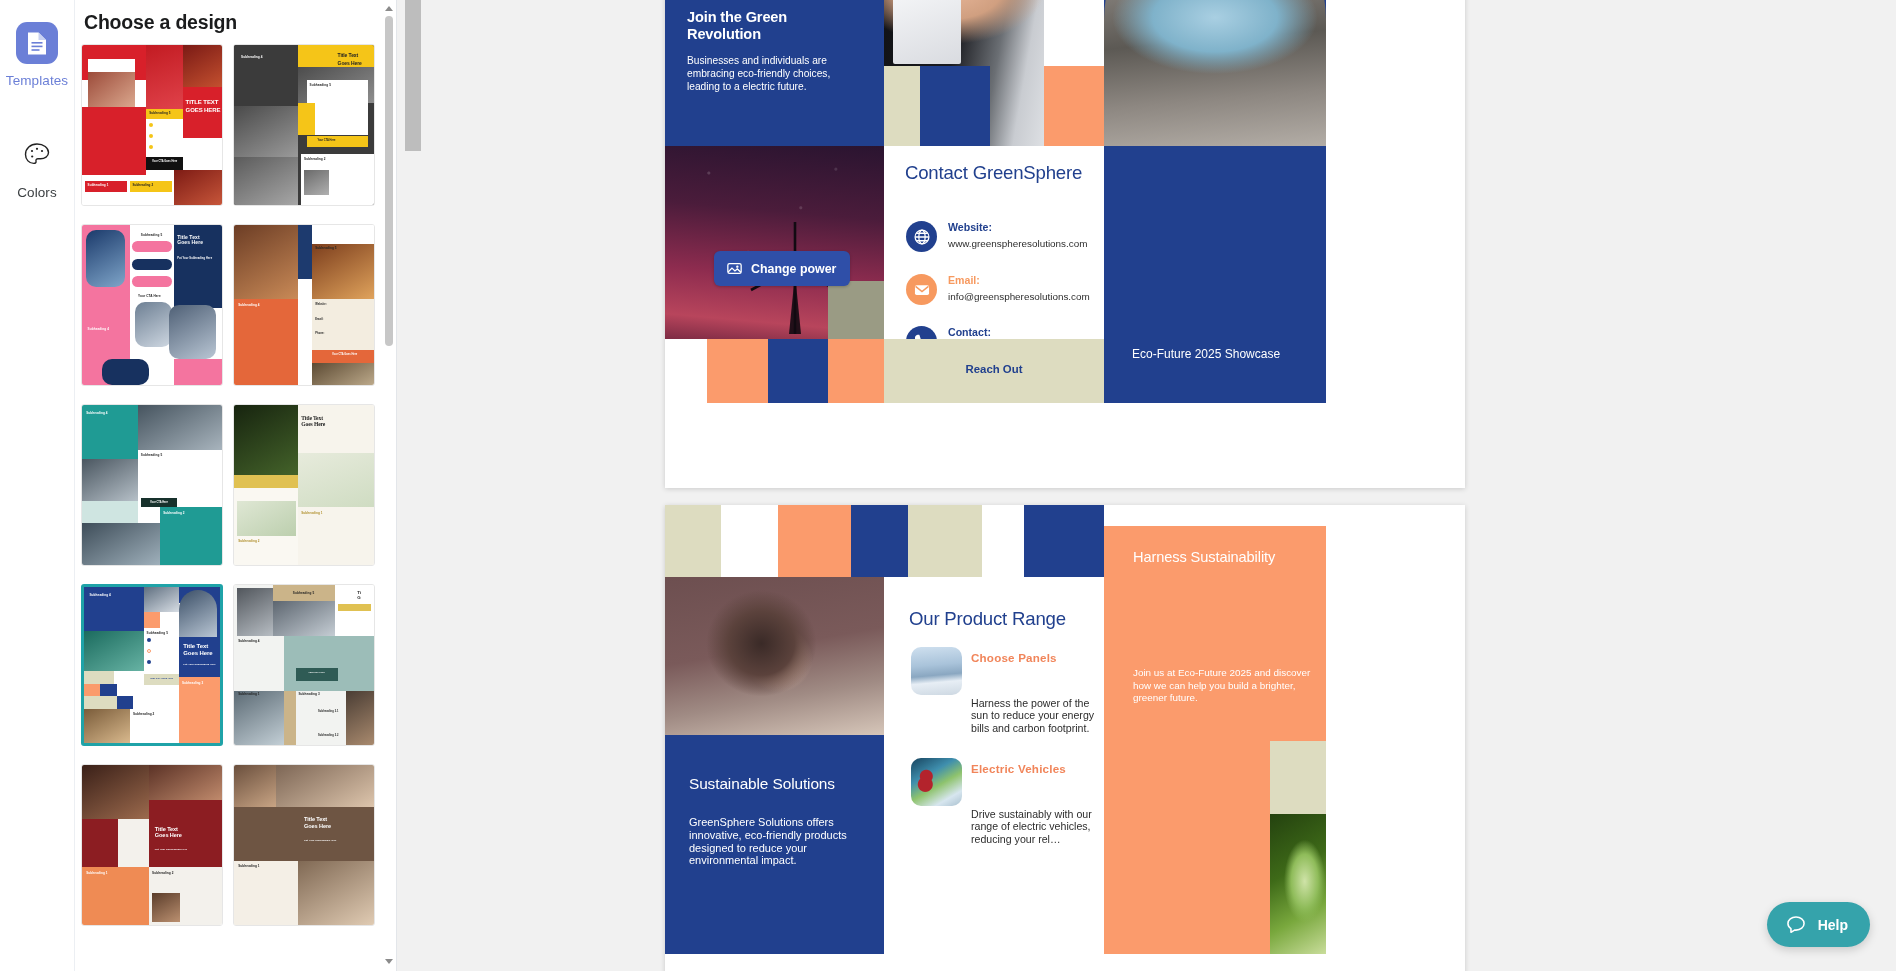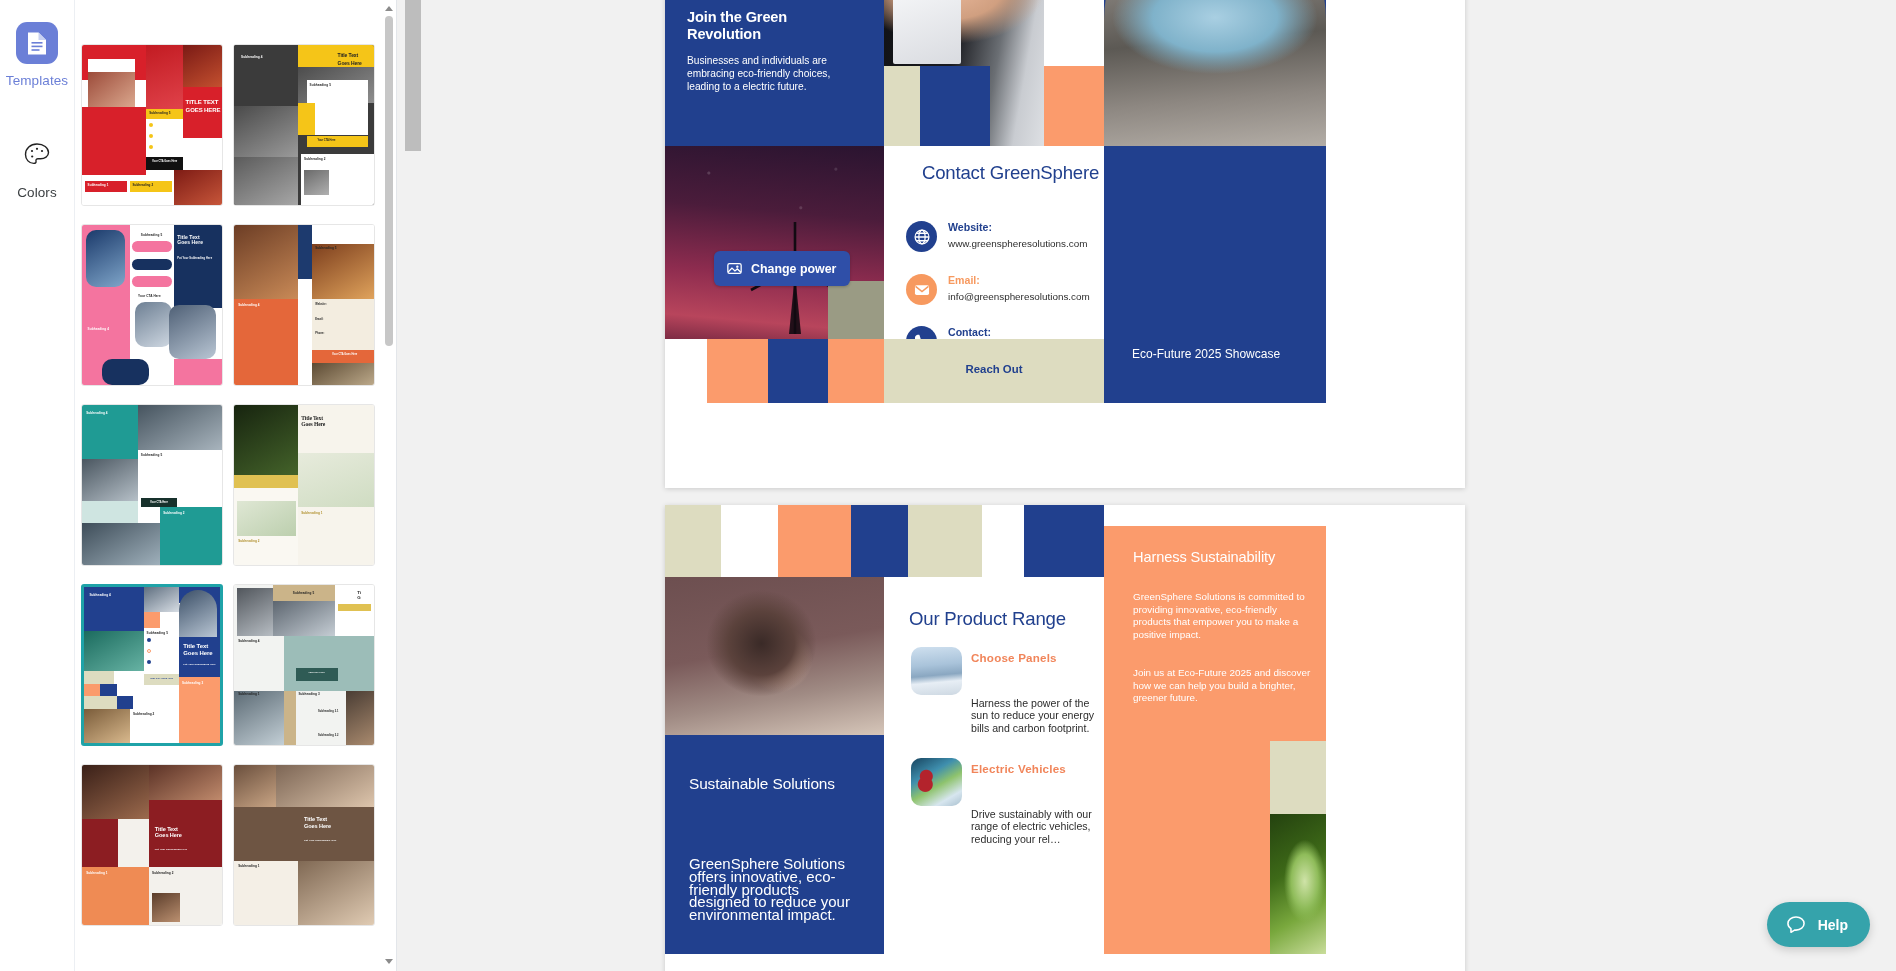--- a/index.html
+++ b/index.html
@@ -169,21 +169,21 @@
     position:absolute; color:#fff; font-size:25.5px; font-weight:bold;
     line-height:32px; letter-spacing:-.4px;
   }
   .sub-brand { position:absolute; color:#fff; font-size:12px; line-height:14px;}
   .prod-title { position:absolute; color:#21408e; font-size:18.6px; line-height:22px; letter-spacing:-.2px;}
   .prod-name { position:absolute; color:#f1855a; font-size:11.6px; font-weight:bold; line-height:14px; letter-spacing:.2px;}
   .prod-desc { position:absolute; color:#2d2d2d; font-size:10.6px; line-height:12.3px; width:128px;}
   .emb-h { position:absolute; color:#fff; font-size:14.6px; line-height:17.5px; letter-spacing:-.1px;}
   .emb-p { position:absolute; color:#fff; font-size:9.9px; line-height:12.6px; width:180px;}
   .sus-h { position:absolute; color:#fff; font-size:15.4px; line-height:18px; letter-spacing:-.1px;}
-  .sus-p { position:absolute; color:#fff; font-size:15px; line-height:12.8px; width:165px;margin-top:42px;}
+  .sus-p { position:absolute; color:#fff; font-size:11px; line-height:12.8px; width:165px;}
 
   
   .change-img {
     position:absolute; display:flex; align-items:center; gap:8px;
     background:#2f4fa8; color:#fff; border:none; border-radius:6px;
     padding:9px 14px 9px 12px; font-size:12.4px; font-weight:bold;
     font-family:"Liberation Sans", sans-serif; cursor:pointer;
     box-shadow:0 1px 3px rgba(0,0,0,.22);
   }
 
@@ -223,20 +223,21 @@
           <circle cx="14" cy="6.8" r="1.1" fill="#222" stroke="none"></circle>
           <circle cx="19" cy="9" r="1.1" fill="#222" stroke="none"></circle>
           <circle cx="9.2" cy="14.5" r="1.1" fill="#222" stroke="none"></circle>
         </svg>
       </div>
       <div class="rail-label">Colors</div>
     </div>
   </div>
 
   <div class="panel">
+    <div class="panel-title">Choose a design</div>
 
     <div class="thumbs">
       <div class="thumb-grid">
 
         <div class="thumb">
           <div class="thumb-inner">
             <div class="blk c-white" style="left:0;top:0;width:100%;height:100%"></div>
             <div class="blk" style="left:0;top:0;width:46%;height:22%;background:#d8202a"></div>
             <div class="blk" style="left:46%;top:0;width:26%;height:40%;background:linear-gradient(160deg,#c21b22,#e0424a)"></div>
             <div class="blk" style="left:72%;top:0;width:28%;height:26%;background:linear-gradient(150deg,#7a1a15,#c4502f)"></div>
@@ -501,21 +502,21 @@
                 <path d="M60 52 L60 8"></path>
                 <path d="M60 52 L16 76"></path>
                 <path d="M60 52 L104 78"></path>
               </g>
               <circle cx="60" cy="52" r="3.4" fill="#120a12"></circle>
             </svg>
           </div>
           <div class="blk c-sage" style="left:163px;top:327px;width:56px;height:58px"></div>
 
           <div class="blk c-white" style="left:219px;top:192px;width:220px;height:193px"></div>
-          <div class="t-title-blue" style="left:257px;top:208px;width:200px">Contact GreenSphere</div>
+          <div class="t-title-blue" style="left:240px;top:208px;width:200px">Contact GreenSphere</div>
 
           <div class="contact-row" style="left:241px;top:267px;">
             <div class="cicon blue">
               <svg width="18" height="18" viewBox="0 0 24 24" fill="none" stroke="#fff" stroke-width="1.7">
                 <circle cx="12" cy="12" r="9.2"></circle>
                 <ellipse cx="12" cy="12" rx="4.2" ry="9.2"></ellipse>
                 <path d="M3 12h18M4.4 7h15.2M4.4 17h15.2"></path>
               </svg>
             </div>
             <div class="ctext">
@@ -600,21 +601,20 @@
           <div class="blk ph ph-solar rounded-sq" style="left:246px;top:142px;width:51px;height:48px"></div>
           <div class="prod-name" style="left:306px;top:146px">Choose Panels</div>
           <div class="prod-desc" style="left:306px;top:192px">Harness the power of the sun to reduce your energy bills and carbon footprint.</div>
 
           <div class="blk ph ph-ev rounded-sq" style="left:246px;top:253px;width:51px;height:48px"></div>
           <div class="prod-name" style="left:306px;top:257px">Electric Vehicles</div>
           <div class="prod-desc" style="left:306px;top:303px">Drive sustainably with our range of electric vehicles, reducing your rel…</div>
 
           <div class="blk c-orange" style="left:439px;top:21px;width:222px;height:310px"></div>
           <div class="emb-h" style="left:468px;top:44px;width:160px">Harness Sustainability</div>
-          <div class="emb-p" style="left:468px;top:86px">GreenSphere Solutions is committed to providing innovative, eco-friendly products that empower you to make a positive impact.</div>
           <div class="emb-p" style="left:468px;top:162px">Join us at Eco-Future 2025 and discover how we can help you build a brighter, greener future.</div>
 
           <div class="blk c-cream" style="left:605px;top:236px;width:56px;height:73px"></div>
           <div class="blk c-orange" style="left:439px;top:331px;width:166px;height:118px"></div>
           <div class="blk ph ph-leaf" style="left:605px;top:309px;width:56px;height:140px"></div>
         </div>
       </div>
 
     </div>
 

